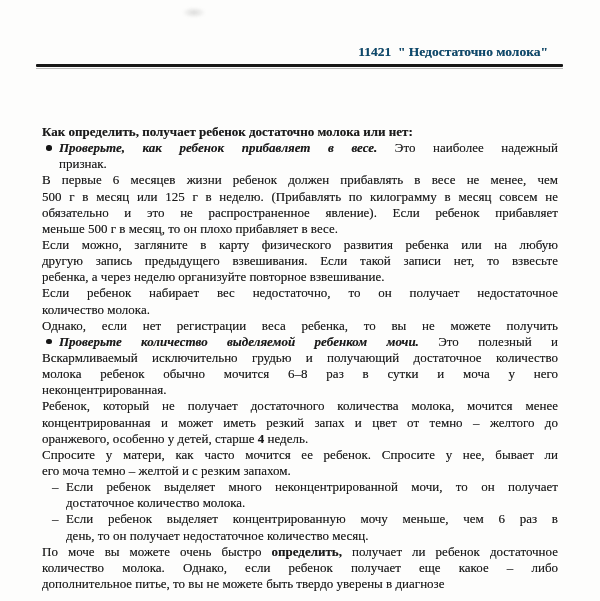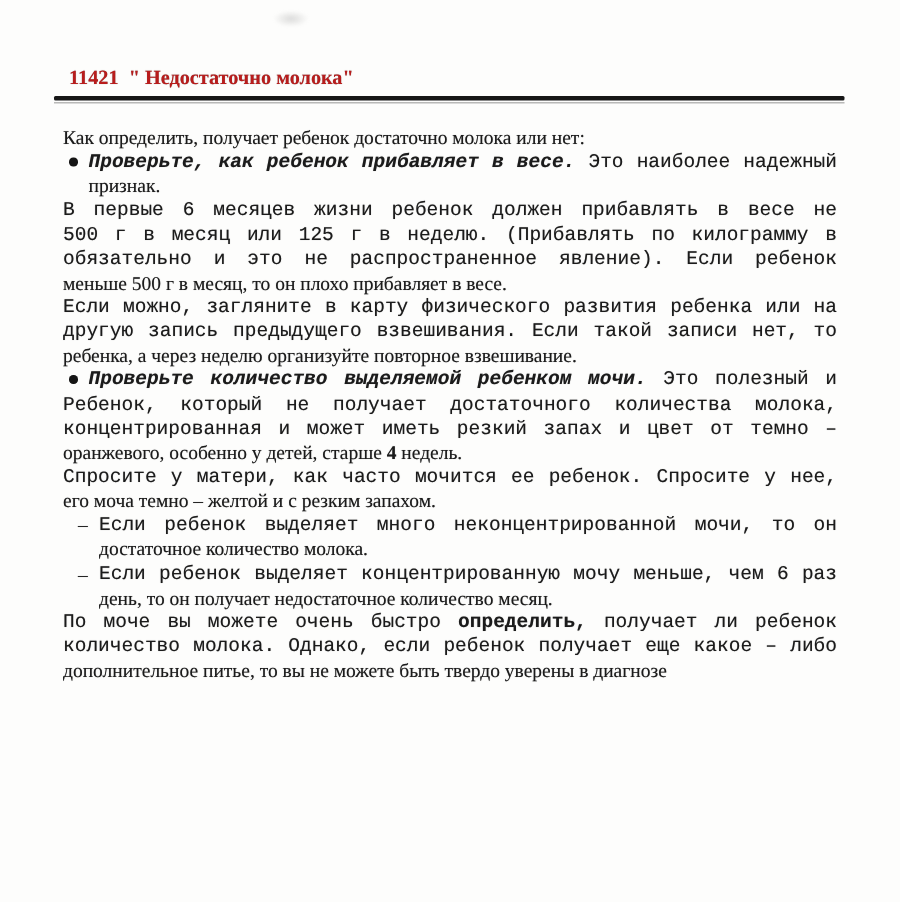--- a/index.html
+++ b/index.html
@@ -15,51 +15,51 @@
     width: 600px; height: 601px;
     background: #fdfdfc;
   }
   .scan-smudge {
     position: absolute; top: 7px; left: 182px; width: 24px; height: 11px;
     background: radial-gradient(ellipse, rgba(150,150,150,.32), rgba(255,255,255,0) 70%);
     filter: blur(1px);
   }
   .header-row {
     position: absolute; top: 44px; left: 46px; right: 52px;
-    display: flex; justify-content: flex-start; align-items: baseline;
-    font-weight: bold; font-size: 13.5px; color: #b91c1c;
+    display: flex; justify-content: flex-end; align-items: baseline;
+    font-weight: bold; font-size: 13.5px; color: #0c4a6e;
     white-space: pre;
     text-shadow: 0 0 0.5px rgba(20,20,20,0.5);
   }
   .head-rule {
     position: absolute; top: 64px; left: 36px; width: 527px; height: 2.6px;
     background: #171717; border-radius: 1px;
   }
   .head-rule-echo {
     position: absolute; top: 68px; left: 36px; width: 527px; height: 1px;
     background: #9b9b9b; opacity: .7;
   }
   .main {
     position: absolute; top: 84px; left: 42px; width: 516px;
     font-size: 13px; line-height: 16.15px;
     text-shadow: 0 0 0.5px rgba(25,25,25,0.5);
   }
-  .heading { font-weight: normal; height: 16.15px; overflow: hidden; }
+  .heading { font-weight: bold; height: 16.15px; overflow: hidden; margin-top: 40px; }
   .block { position: relative; }
   .block.bullet { padding-left: 17px; }
   .block.dash   { padding-left: 24px; }
   .marker-bullet {
     position: absolute; left: 4px; top: 5px;
     width: 5.5px; height: 5.5px; border-radius: 50%; background: #151515;
   }
   .marker-dash {
     position: absolute; left: 10px; top: 0; font-size: 13px;
   }
   .line { height: 16.15px; overflow: hidden; }
-  .line.just { text-align: justify; text-align-last: justify; font-family: Liberation Mono, monospace; }
+  .line.just { text-align: justify; text-align-last: justify; }
   .seg-r  { font-weight: normal; font-style: normal; }
   .seg-b  { font-weight: bold; }
   .seg-bi { font-weight: bold; font-style: italic; }
 </style>
 </head>
 <body>
 
 <div class="page">
   <div class="scan-smudge"></div>
 
@@ -83,24 +83,34 @@
           <div class="line just"><span class="seg-r">500 г в месяц или 125 г в неделю. (Прибавлять по килограмму в месяц совсем не</span></div>
           <div class="line just"><span class="seg-r">обязательно и это не распространенное явление). Если ребенок прибавляет</span></div>
           <div class="line"><span class="seg-r">меньше 500 г в месяц, то он плохо прибавляет в весе.</span></div>
         </div>
         <div class="block plain">
           <div class="line just"><span class="seg-r">Если можно, загляните в карту физического развития ребенка или на любую</span></div>
           <div class="line just"><span class="seg-r">другую запись предыдущего взвешивания. Если такой записи нет, то взвесьте</span></div>
           <div class="line"><span class="seg-r">ребенка, а через неделю организуйте повторное взвешивание.</span></div>
         </div>
         <div class="block plain">
+          <div class="line just"><span class="seg-r">Если ребенок набирает вес недостаточно, то он получает недостаточное</span></div>
+          <div class="line"><span class="seg-r">количество молока.</span></div>
+        </div>
+        <div class="block plain">
+          <div class="line just"><span class="seg-r">Однако, если нет регистрации веса ребенка, то вы не можете получить</span></div>
         </div>
         <div class="block bullet">
           <span class="marker-bullet"></span>
           <div class="line just"><span class="seg-bi">Проверьте количество выделяемой ребенком мочи.</span><span class="seg-r"> Это полезный и</span></div>
+        </div>
+        <div class="block plain">
+          <div class="line just"><span class="seg-r">Вскармливаемый исключительно грудью и получающий достаточное количество</span></div>
+          <div class="line just"><span class="seg-r">молока ребенок обычно мочится 6–8 раз в сутки и моча у него</span></div>
+          <div class="line"><span class="seg-r">неконцентрированная.</span></div>
         </div>
         <div class="block plain">
           <div class="line just"><span class="seg-r">Ребенок, который не получает достаточного количества молока, мочится менее</span></div>
           <div class="line just"><span class="seg-r">концентрированная и может иметь резкий запах и цвет от темно – желтого до</span></div>
           <div class="line"><span class="seg-r">оранжевого, особенно у детей, старше </span><span class="seg-b">4</span><span class="seg-r"> недель.</span></div>
         </div>
         <div class="block plain">
           <div class="line just"><span class="seg-r">Спросите у матери, как часто мочится ее ребенок. Спросите у нее, бывает ли</span></div>
           <div class="line"><span class="seg-r">его моча темно – желтой и с резким запахом.</span></div>
         </div>

